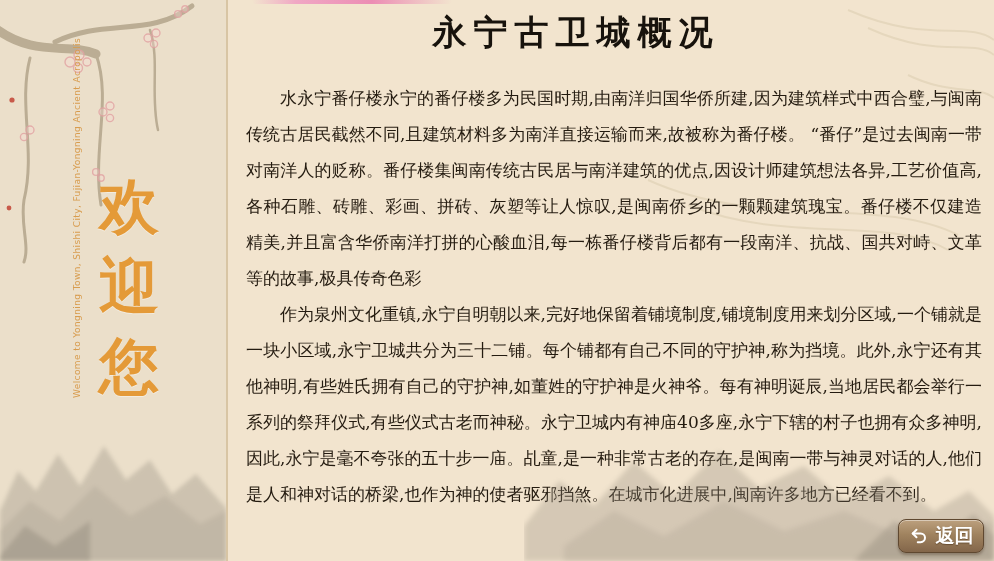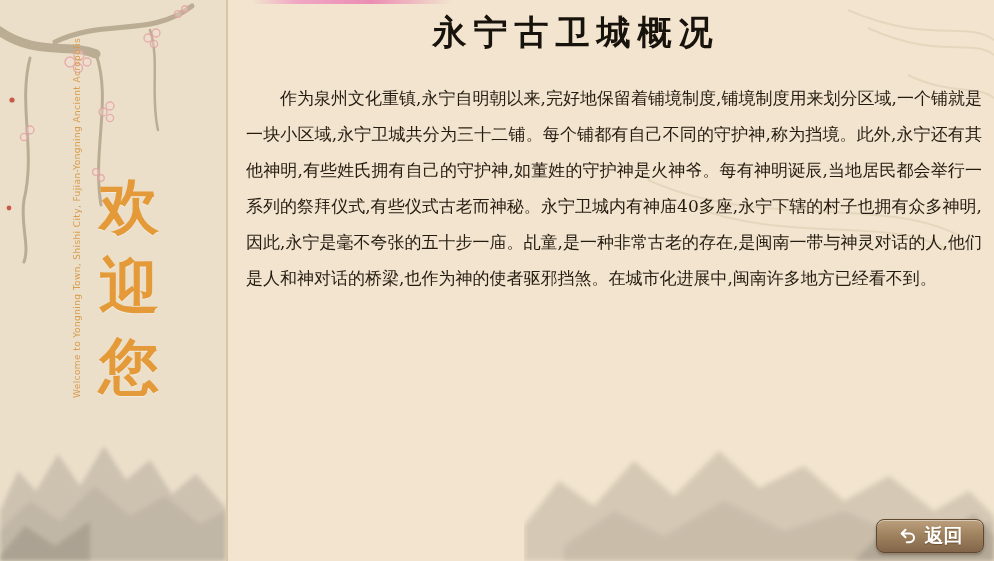--- a/index.html
+++ b/index.html
@@ -57,21 +57,21 @@
     font-size:17px;line-height:36px;color:#241b10;
     text-align:justify;
   }
   .article p{margin:0;text-indent:2em;}
   
   .btns{
     position:absolute;right:10px;bottom:8px;
     display:flex;gap:13px;
   }
   .kiosk-btn{
-    width:108px;height:34px;border-radius:8px;cursor:pointer;
+    width:86px;height:34px;border-radius:8px;cursor:pointer;
     display:flex;align-items:center;justify-content:center;gap:7px;
     background:linear-gradient(180deg,#bca07e 0%,#a0835f 45%,#83664a 100%);
     border:1px solid #5f4830;
     box-shadow:inset 0 1px 0 rgba(255,255,255,.45), 0 2px 3px rgba(60,40,20,.35);
     color:#fff;font-size:19px;font-weight:bold;
     font-family:"DejaVu Sans","Liberation Sans",sans-serif;
     text-shadow:0 1px 1px rgba(70,45,20,.5);
     padding:0;
   }
   .kiosk-btn svg{flex:0 0 auto;}
@@ -147,20 +147,21 @@
         <path d="M640,28 C710,60 745,38 766,55"></path>
         <path d="M680,75 C720,95 750,85 766,98"></path>
         <path d="M420,180 C530,230 650,195 730,235"></path>
         <path d="M460,205 C560,245 660,215 720,250"></path>
       </g>
     </svg>
 
     <h1 class="page-title">永宁古卫城概况</h1>
 
     <div class="article">
+      <p>水永宁番仔楼永宁的番仔楼多为民国时期,由南洋归国华侨所建,因为建筑样式中西合璧,与闽南传统古居民截然不同,且建筑材料多为南洋直接运输而来,故被称为番仔楼。 “番仔”是过去闽南一带对南洋人的贬称。番仔楼集闽南传统古民居与南洋建筑的优点,因设计师建筑想法各异,工艺价值高,各种石雕、砖雕、彩画、拼砖、灰塑等让人惊叹,是闽南侨乡的一颗颗建筑瑰宝。番仔楼不仅建造精美,并且富含华侨南洋打拼的心酸血泪,每一栋番仔楼背后都有一段南洋、抗战、国共对峙、文革等的故事,极具传奇色彩</p>
       <p>作为泉州文化重镇,永宁自明朝以来,完好地保留着铺境制度,铺境制度用来划分区域,一个铺就是一块小区域,永宁卫城共分为三十二铺。每个铺都有自己不同的守护神,称为挡境。此外,永宁还有其他神明,有些姓氏拥有自己的守护神,如董姓的守护神是火神爷。每有神明诞辰,当地居民都会举行一系列的祭拜仪式,有些仪式古老而神秘。永宁卫城内有神庙40多座,永宁下辖的村子也拥有众多神明,因此,永宁是毫不夸张的五十步一庙。乩童,是一种非常古老的存在,是闽南一带与神灵对话的人,他们是人和神对话的桥梁,也作为神的使者驱邪挡煞。在城市化进展中,闽南许多地方已经看不到。</p>
     </div>
 
     <svg class="mts-right" width="470" height="135" viewBox="0 0 470 135">
       <defs>
         <filter id="soft2">
             <feGaussianBlur stdDeviation="2.4"></feGaussianBlur>
           </filter>
       </defs>
       <path filter="url(#soft2)" fill="#938a7c" opacity="0.30" d="M0,100 L35,55 L70,80 L110,35 L150,70 L195,25 L235,62 L280,40 L320,75 L365,50 L410,85 L445,65 L470,90 L470,135 L0,135 Z"></path>

